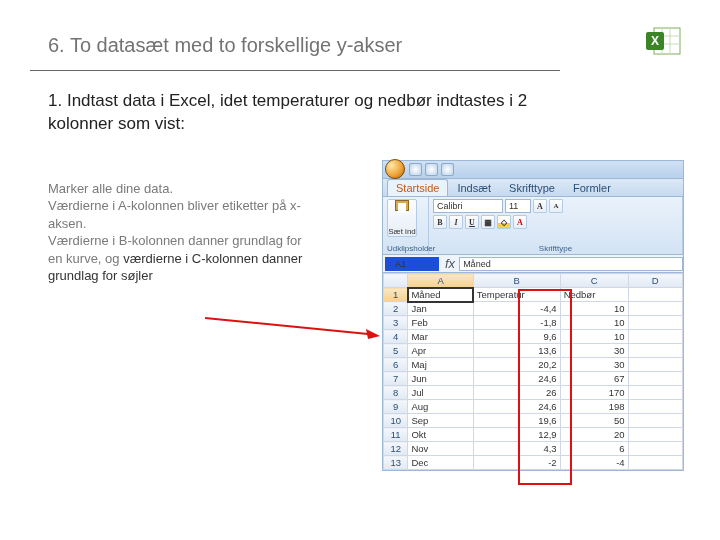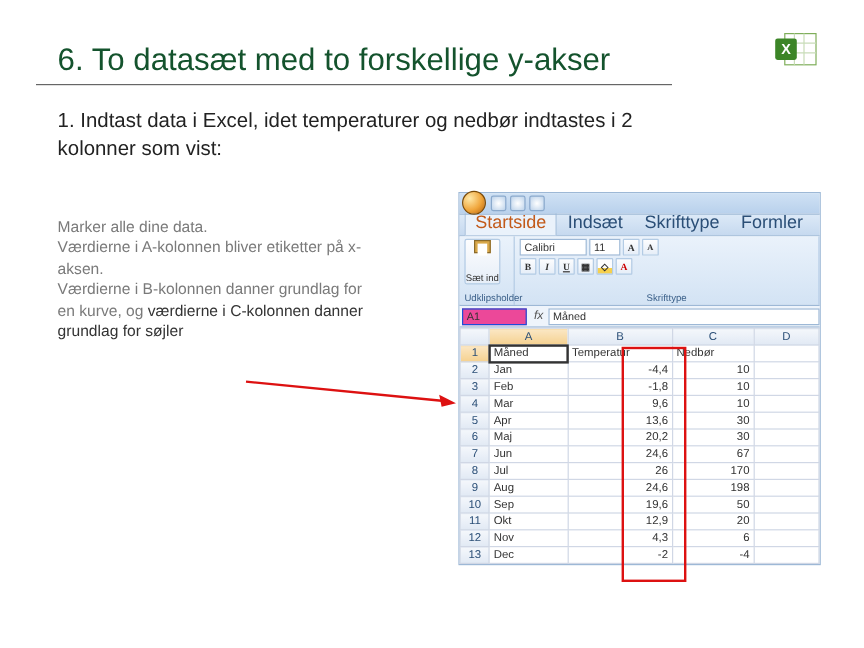--- a/index.html
+++ b/index.html
@@ -7,22 +7,22 @@
     width: 720px; height: 540px;
     background: #fff;
     font-family: Verdana, Geneva, sans-serif;
     color: #333;
     position: relative;
     overflow: hidden;
   }
   .slide-title {
     position: absolute;
     left: 48px; top: 34px;
-    font-size: 26px;
-    color: #14532d;
+    font-size: 20px;
+    color: #737373;
     font-weight: normal;
   }
   .title-underline {
     position: absolute;
     left: 30px; top: 70px;
     width: 530px;
     border-top: 1px solid #666;
   }
   .excel-logo {
     position: absolute;
@@ -83,21 +83,21 @@
   }
   .tabs {
     height: 18px;
     background: linear-gradient(#dce9f7,#c6d9ef);
     border-bottom: 1px solid #9db8d6;
     display: flex; align-items: flex-end;
     padding-left: 4px;
   }
   .tab {
     padding: 2px 8px;
-    font-size: 15px;
+    font-size: 11px;
     color: #2b4f77;
     border: 1px solid transparent;
     border-bottom: none;
     border-radius: 3px 3px 0 0;
     cursor: default;
   }
   .tab.active {
     background: #eaf2fb;
     border-color: #9db8d6;
     color: #c25a1a;
@@ -151,24 +151,24 @@
     font-size: 8px; font-weight: bold; display:flex;align-items:center;justify-content:center;
     font-family: "Times New Roman", serif;
   }
   .formula-bar {
     height: 18px; background: #eef4fb;
     border-bottom: 1px solid #9db8d6;
     display: flex; align-items: center;
   }
   .name-box {
     width: 54px; height: 14px; background: #ec4899;
-    border: 1px solid #1d4ed8; margin: 0 2px;
+    border: 7px solid #1d4ed8; margin: 0 2px;
     font-size: 9px; padding-left: 3px; display:flex;align-items:center;
   }
-  .fx { font-style: italic; font-size: 10px; color: #555; margin: 0 4px; }
+  .fx { font-style: italic; font-size: 13px; color: #555; margin: 0 4px; }
   .formula-input {
     flex: 1; height: 14px; background: #fff; border: 1px solid #9db8d6;
     font-size: 9px; padding-left: 3px; display:flex;align-items:center;
   }
   .grid { font-size: 9.5px; }
   .grid table { border-collapse: collapse; width: 100%; }
   .grid th, .grid td {
     border: 1px solid #d0d7e5;
     height: 14px;
     padding: 0 3px;
@@ -247,21 +247,21 @@
     <div class="ribbon-group" style="width:46px">
       <div class="paste-btn">
         <div class="clipboard-icon"></div>
         <span>Sæt ind</span>
       </div>
       <div class="group-label">Udklipsholder</div>
     </div>
     <div class="ribbon-group" style="flex:1">
       <div class="font-group-body">
         <div class="font-row">
-          <div class="combo" style="width:56px">Calibri</div>
+          <div class="combo" style="width:70px">Calibri</div>
           <div class="combo" style="width:26px">11</div>
           <div class="mini-btn">A</div>
           <div class="mini-btn" style="font-size:7px">A</div>
         </div>
         <div class="font-row">
           <div class="mini-btn">B</div>
           <div class="mini-btn">
               <i>I</i>
             </div>
           <div class="mini-btn">

